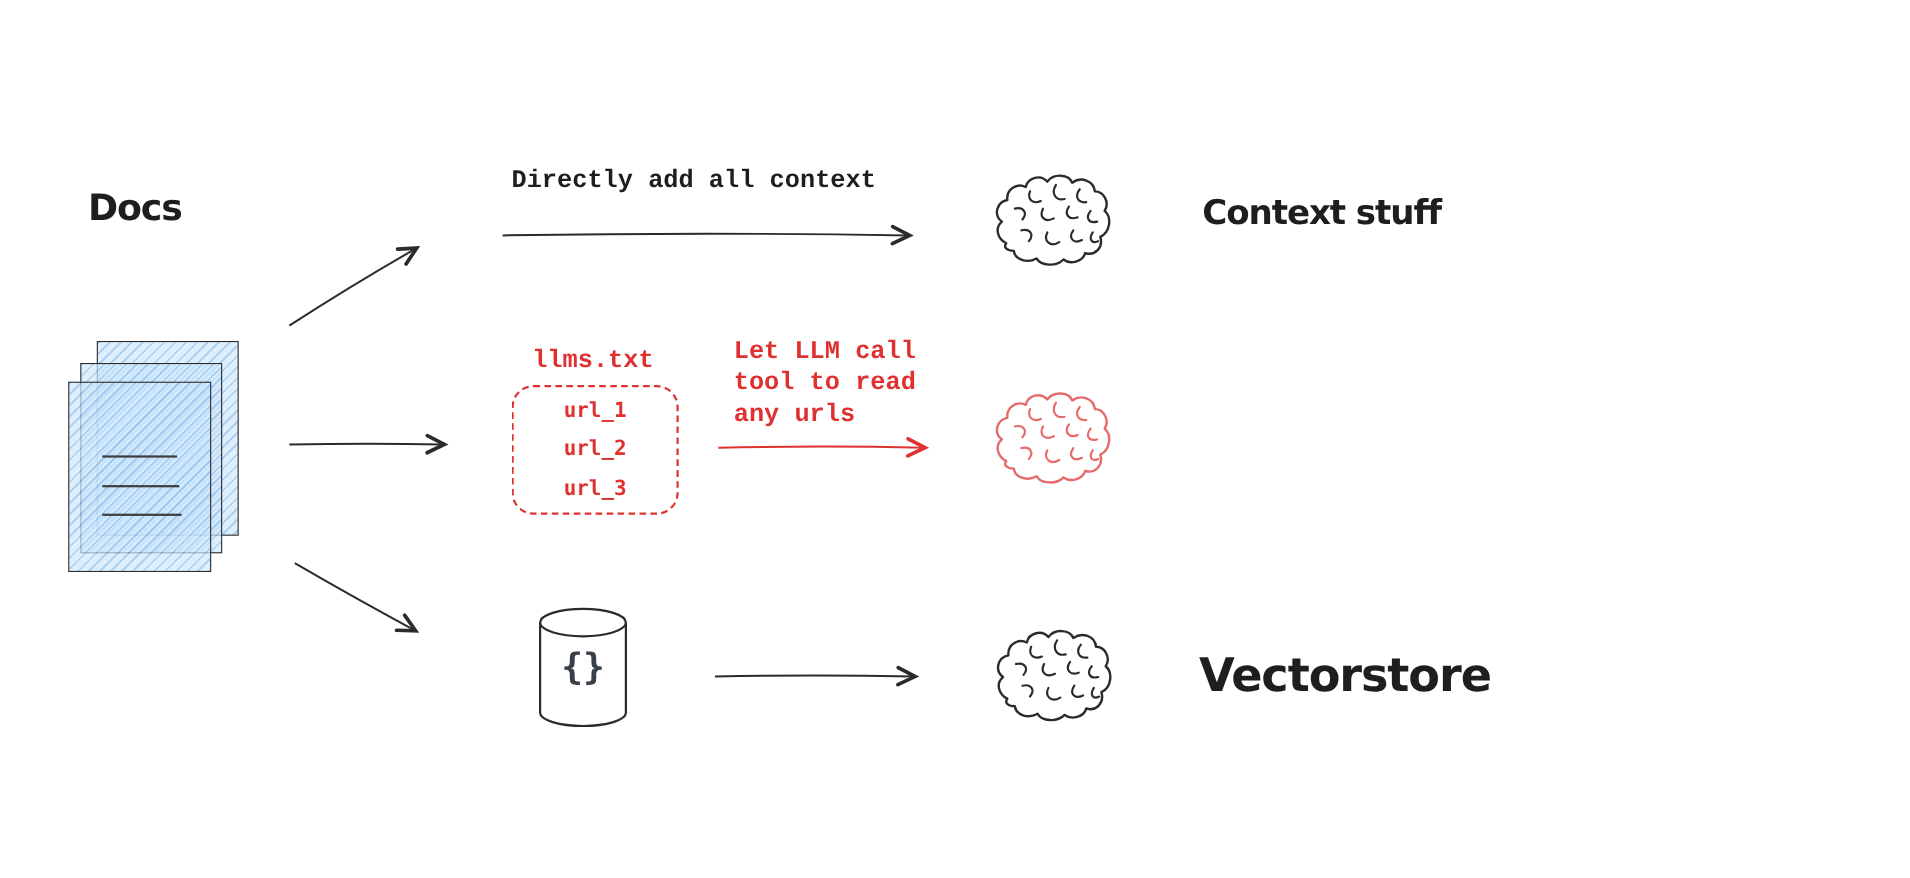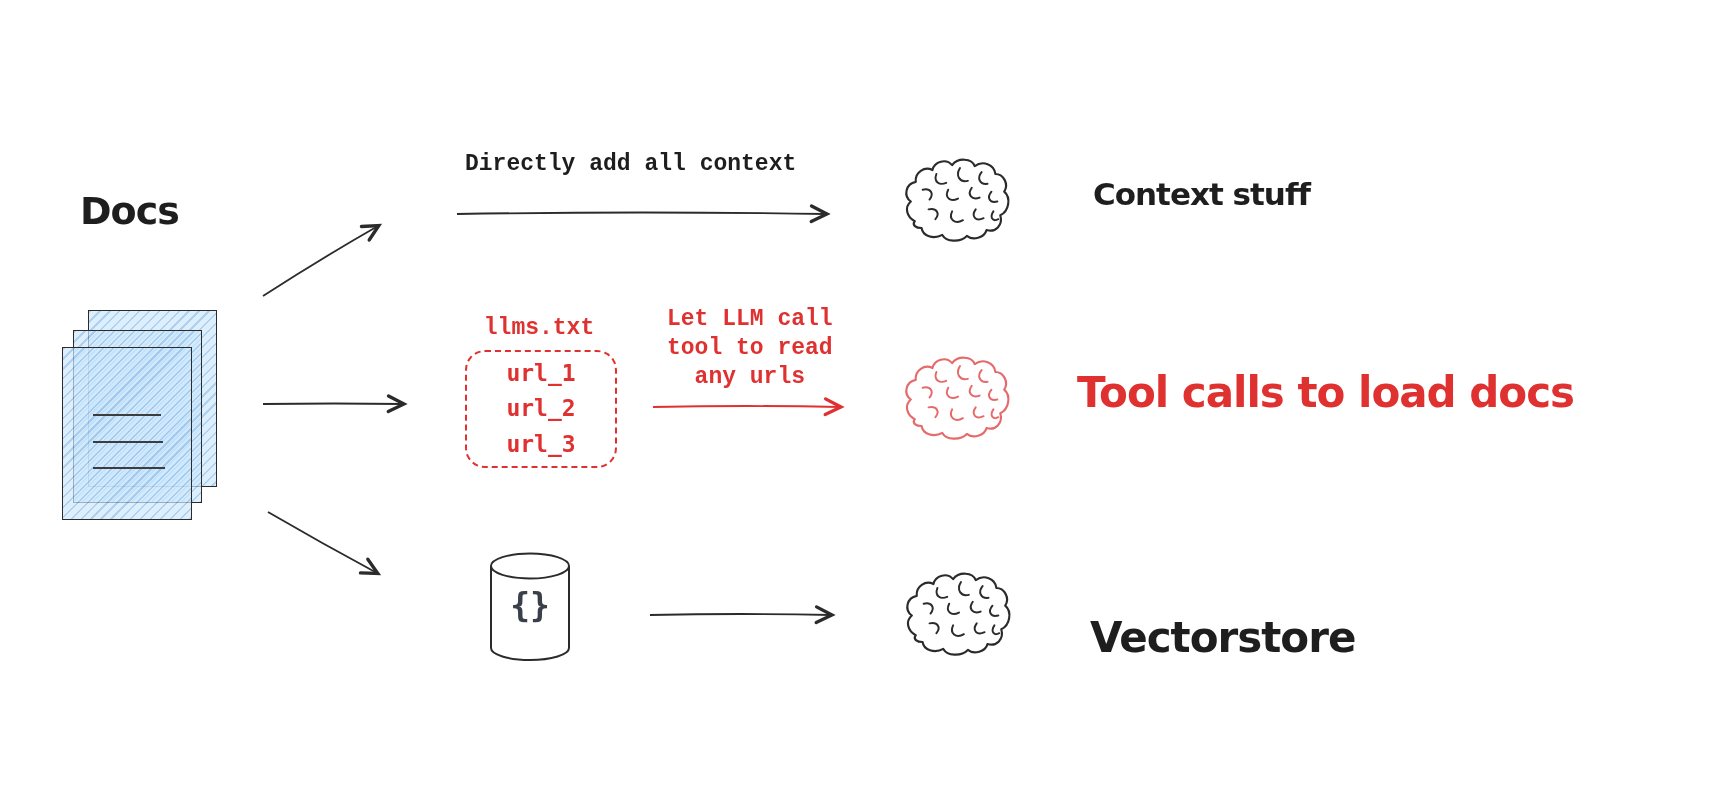--- a/index.html
+++ b/index.html
@@ -24,21 +24,21 @@
   
   .mono{
     position:absolute;
     font-family:Liberation Mono, monospace;
     font-weight:700;
     font-size:23px;
     color:#1e1e1e;
     white-space:pre-line;
     line-height:28px;
   }
-  .mono.red{color:#e03131;text-align:center;}
+  .mono.red{color:#e03131;}
   
   .sheet{
     position:absolute;
     border:1.5px solid #2b2b2b;
     background:
       repeating-linear-gradient(135deg,
         rgba(96,160,222,0.40) 0px, rgba(96,160,222,0.40) 1.6px,
         rgba(208,233,252,0.35) 1.6px, rgba(208,233,252,0.35) 7px);
     background-color:rgba(205,231,252,0.55);
     box-sizing:border-box;
@@ -58,21 +58,21 @@
     border:2.5px dashed #e03131;
     border-radius:20px;
     box-sizing:border-box;
     display:flex;flex-direction:column;
     justify-content:space-around;
     align-items:center;
     padding:4px 0;
   }
   .url-item{
     font-family:"DejaVu Sans Mono","Liberation Mono",monospace;
-    font-weight:700;font-size:23px;color:#e03131;
+    font-weight:700;font-size:19px;color:#e03131;
     line-height:1;
   }
   
   .icon{position:absolute;}
   .brain-dark{color:#2b2b2b;}
   .brain-red{color:#e66a6a;}
   .db-symbol{
     position:absolute;
     left:488px;top:589px;width:84px;
     text-align:center;
@@ -90,21 +90,21 @@
 
   <svg width="0" height="0" aria-hidden="true">
     <defs>
       <symbol id="brain" viewBox="0 0 118 92">
         <path d="M 14 66 C 6 62, 3 52, 10 46 C 2 40, 5 28, 15 26 C 14 16, 24 10, 32 14 C 34 5, 46 2, 52 9 C 58 1, 72 2, 75 10 C 83 4, 95 8, 96 18 C 104 18, 110 28, 105 36 C 112 42, 110 56, 101 60 C 104 70, 96 78, 87 75 C 85 83, 73 86, 67 81 C 60 88, 46 87, 42 80 C 33 85, 22 81, 21 73 C 15 73, 11 70, 14 66 Z" fill="#ffffff" stroke="currentColor" stroke-width="2.2" stroke-linecap="round" stroke-linejoin="round"></path>
         <path d="M 36 18 C 33 26, 39 30, 46 27 M 60 12 C 55 20, 60 27, 68 25 M 82 16 C 77 22, 80 29, 88 28 M 22 34 C 30 32, 34 38, 29 44 M 48 34 C 44 42, 50 47, 58 43 M 72 32 C 67 39, 72 45, 80 42 M 92 36 C 87 42, 90 48, 98 46 M 28 54 C 36 52, 40 58, 35 64 M 52 56 C 48 64, 55 70, 63 65 M 76 54 C 71 61, 76 67, 84 63 M 94 56 C 90 62, 93 67, 99 64" fill="none" stroke="currentColor" stroke-width="2" stroke-linecap="round"></path>
       </symbol>
     </defs>
   </svg>
 
-  <div class="hand" style="left:80px;top:192px;font-size:38px;">Docs</div>
+  <div class="hand" style="left:80px;top:172px;font-size:33px;">Docs</div>
 
   <div>
     <div class="sheet" style="left:88px;top:310px;width:129px;height:177px;"></div>
     <div class="sheet" style="left:73px;top:330px;width:129px;height:173px;"></div>
     <div class="sheet" style="left:62px;top:347px;width:130px;height:173px;">
       <div class="doc-line" style="top:66px;"></div>
       <div class="doc-line" style="top:93px;width:70px;"></div>
       <div class="doc-line" style="top:119px;width:72px;"></div>
     </div>
   </div>
@@ -143,28 +143,27 @@
   </div>
 
   <div class="mono red" style="left:667px;top:305px;line-height:29px;">Let LLM call
 tool to read
 any urls</div>
 
   <svg class="icon brain-red" style="left:901px;top:354px;" width="116" height="91" viewBox="0 0 118 92">
       <use href="#brain"></use>
     </svg>
 
-  <div class="hand red" style="left:1077px;top:371px;font-size:42px;">Tool calls to load docs</div>
 
   <svg class="icon" style="left:488px;top:551px;" width="84" height="112" viewBox="0 0 84 112">
     <path d="M 3 16 L 3 97 A 39 12 0 0 0 81 97 L 81 16" fill="#ffffff" stroke="#2b2b2b" stroke-width="2" stroke-linecap="round"></path>
     <ellipse cx="42" cy="15" rx="39" ry="12.5" fill="#ffffff" stroke="#2b2b2b" stroke-width="2"></ellipse>
   </svg>
   <div class="db-symbol">{}</div>
 
 
   <svg class="icon brain-dark" style="left:902px;top:570px;" width="116" height="91" viewBox="0 0 118 92">
       <use href="#brain"></use>
     </svg>
 
-  <div class="hand" style="left:1090px;top:592px;font-size:42px;margin-top:24px;">Vectorstore</div>
+  <div class="hand" style="left:1090px;top:592px;font-size:42px;">Vectorstore</div>
 
 </div>
 
 </body></html>

